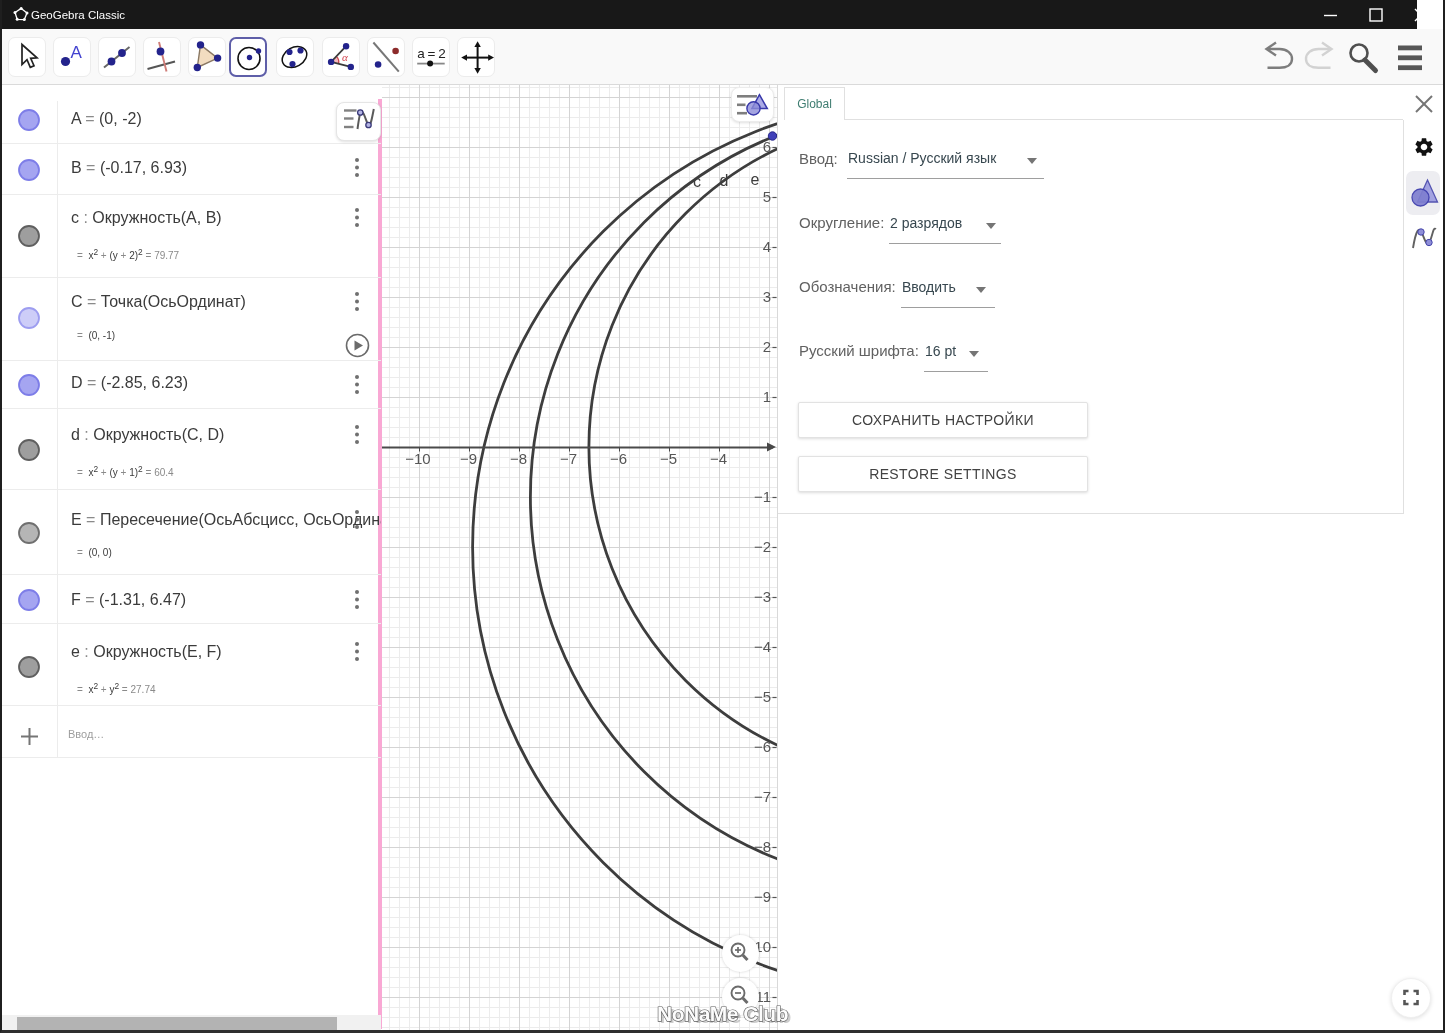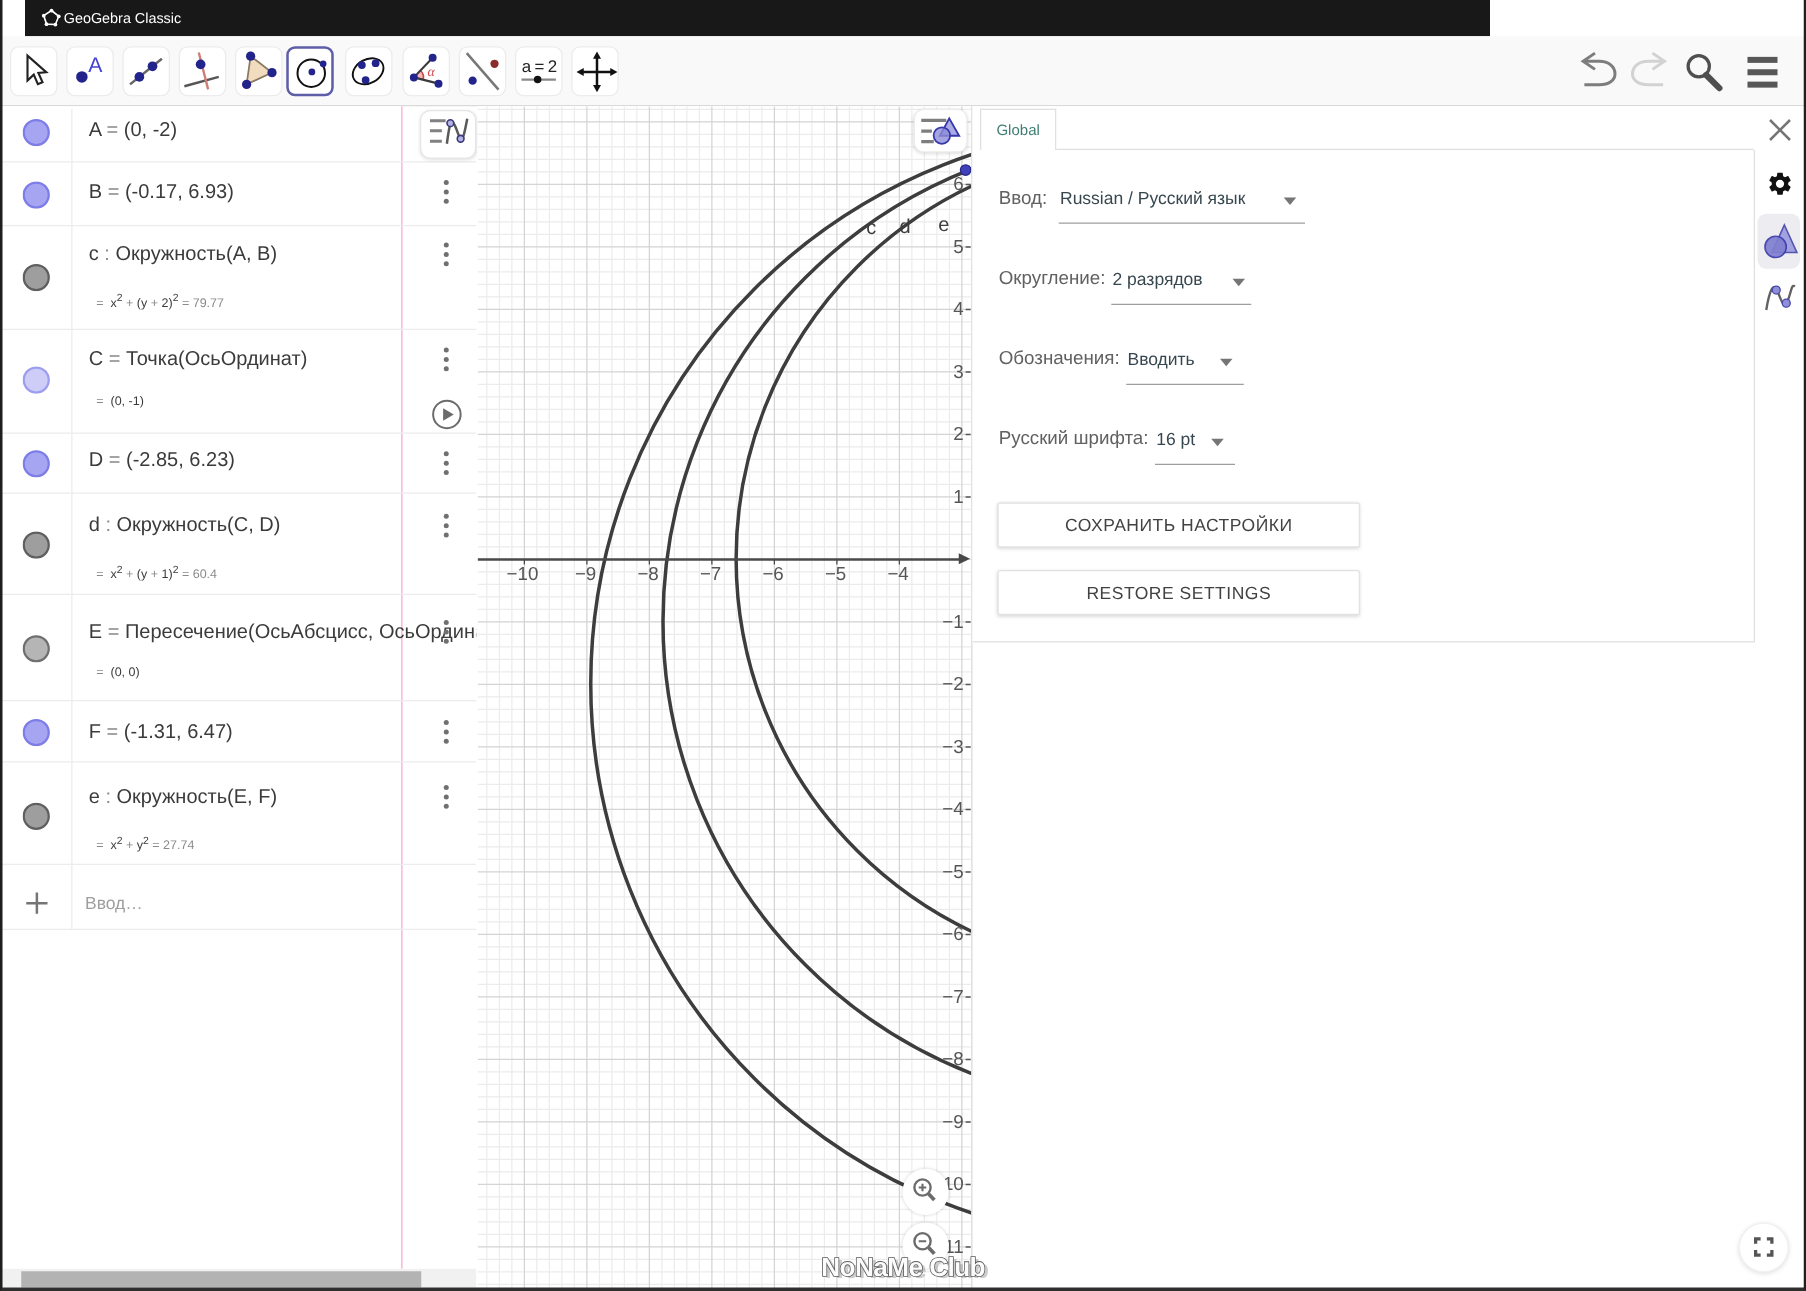--- a/index.html
+++ b/index.html
@@ -1,24 +1,24 @@
 <!DOCTYPE html>
 <html><head>
 <meta charset="utf-8">
 <style>
 * { margin:0; padding:0; box-sizing:border-box; }
 html,body { width:1445px; height:1033px; overflow:hidden; background:#fff;
   font-family:"Liberation Sans", sans-serif; position:relative; }
 .abs { position:absolute; }
-#titlebar { left:0; top:0; width:1172px; height:29px; background:#181818;margin-left:20px; }
+#titlebar { left:0; top:0; width:1417px; height:29px; background:#181818; }
 #titlebar .title { position:absolute; left:31px; top:8.5px; color:#fff; font-size:11.5px; }
 #toolbar { left:0; top:29px; width:1445px; height:56px; background:#f9f9f9; border-bottom:1px solid #dadada; }
 .tbtn { position:absolute; top:8px; width:38px; height:40px; background:#fff; border:1px solid #ececec; border-radius:7px; }
 .tbtn.sel { border:2px solid #5e5ea8; }
-#algebra { left:0; top:85px; width:322px; height:930px; background:#fff; border-right:1px solid #f9a8d4; }
+#algebra { left:0; top:99px; width:382px; height:930px; background:#fff; border-right:4px solid #f9a8d4; }
 .arow { position:absolute; left:0; width:381px; border-bottom:1px solid #ececec; }
 .vsep { position:absolute; left:57px; top:0; width:1px; background:#ececec; }
 .aname { position:absolute; left:71px; font-size:16px; color:#3b3b3b; white-space:nowrap; }
 .aeq { position:absolute; left:77px; font-size:10px; color:#3b3b3b; white-space:nowrap; }
 .gray { color:#8a8a8a; }
 .dots3 { position:absolute; left:351px; width:12px; height:24px; }
 #graphics { left:382px; top:85px; width:396px; height:948px; background:#fff; border-right:1px solid #d9d9d9; overflow:hidden; }
 #scroll { left:0; top:1015px; width:381px; height:15px; background:#f1f1f1; }
 #scrollthumb { left:17px; top:1016.5px; width:320px; height:13px; background:#b3b3b3; }
 #settings { left:778px; top:85px; width:667px; height:430px; background:#fff; }
@@ -259,21 +259,21 @@
   <svg class="dots3" style="top:541px" width="12" height="26">
       <circle cx="6" cy="4" r="2" fill="#707070"></circle>
       <circle cx="6" cy="11.5" r="2" fill="#707070"></circle>
       <circle cx="6" cy="19" r="2" fill="#707070"></circle>
     </svg>
 
   <svg class="abs" style="left:20px;top:628px" width="19" height="19">
       <line x1="9.5" y1="1" x2="9.5" y2="18" stroke="#757575" stroke-width="2"></line>
       <line x1="1" y1="9.5" x2="18" y2="9.5" stroke="#757575" stroke-width="2"></line>
     </svg>
-  <div class="abs" style="left:68px;top:629px;font-size:14px;color:#9e9e9e">Ввод…</div>
+  <div class="abs" style="left:68px;top:629px;font-size:11px;color:#9e9e9e">Ввод…</div>
 </div>
 <svg class="abs" style="left:0;top:1015px" width="382" height="16" viewBox="0 0 382 16">
   <polygon points="11.5,3.5 11.5,12.5 5.5,8" fill="#4a4a4a"></polygon>
   <polygon points="369.5,3.5 369.5,12.5 375.5,8" fill="#4a4a4a"></polygon>
 </svg>
 <div class="abs" id="graphics">
 <svg class="abs" style="left:0;top:0" width="395" height="948" viewBox="0 0 395 948">
   <path d="M7.5 0V948 M17.5 0V948 M27.5 0V948 M47.5 0V948 M57.5 0V948 M67.5 0V948 M77.5 0V948 M97.5 0V948 M107.5 0V948 M117.5 0V948 M127.5 0V948 M147.5 0V948 M157.5 0V948 M167.5 0V948 M177.5 0V948 M197.5 0V948 M207.5 0V948 M217.5 0V948 M227.5 0V948 M247.5 0V948 M257.5 0V948 M267.5 0V948 M277.5 0V948 M297.5 0V948 M307.5 0V948 M317.5 0V948 M327.5 0V948 M347.5 0V948 M357.5 0V948 M367.5 0V948 M377.5 0V948 M0 2.5H395 M0 22.5H395 M0 32.5H395 M0 42.5H395 M0 52.5H395 M0 72.5H395 M0 82.5H395 M0 92.5H395 M0 102.5H395 M0 122.5H395 M0 132.5H395 M0 142.5H395 M0 152.5H395 M0 172.5H395 M0 182.5H395 M0 192.5H395 M0 202.5H395 M0 222.5H395 M0 232.5H395 M0 242.5H395 M0 252.5H395 M0 272.5H395 M0 282.5H395 M0 292.5H395 M0 302.5H395 M0 322.5H395 M0 332.5H395 M0 342.5H395 M0 352.5H395 M0 372.5H395 M0 382.5H395 M0 392.5H395 M0 402.5H395 M0 422.5H395 M0 432.5H395 M0 442.5H395 M0 452.5H395 M0 472.5H395 M0 482.5H395 M0 492.5H395 M0 502.5H395 M0 522.5H395 M0 532.5H395 M0 542.5H395 M0 552.5H395 M0 572.5H395 M0 582.5H395 M0 592.5H395 M0 602.5H395 M0 622.5H395 M0 632.5H395 M0 642.5H395 M0 652.5H395 M0 672.5H395 M0 682.5H395 M0 692.5H395 M0 702.5H395 M0 722.5H395 M0 732.5H395 M0 742.5H395 M0 752.5H395 M0 772.5H395 M0 782.5H395 M0 792.5H395 M0 802.5H395 M0 822.5H395 M0 832.5H395 M0 842.5H395 M0 852.5H395 M0 872.5H395 M0 882.5H395 M0 892.5H395 M0 902.5H395 M0 922.5H395 M0 932.5H395 M0 942.5H395" stroke="#ececec" stroke-width="1" fill="none"></path>
   <path d="M37.5 0V948 M87.5 0V948 M137.5 0V948 M187.5 0V948 M237.5 0V948 M287.5 0V948 M337.5 0V948 M387.5 0V948 M0 12.5H395 M0 62.5H395 M0 112.5H395 M0 162.5H395 M0 212.5H395 M0 262.5H395 M0 312.5H395 M0 362.5H395 M0 412.5H395 M0 462.5H395 M0 512.5H395 M0 562.5H395 M0 612.5H395 M0 662.5H395 M0 712.5H395 M0 762.5H395 M0 812.5H395 M0 862.5H395 M0 912.5H395" stroke="#d4d4d4" stroke-width="1" fill="none"></path>
   <circle cx="537" cy="462" r="446.4" fill="none" stroke="#3d3d3d" stroke-width="2.8"></circle>

